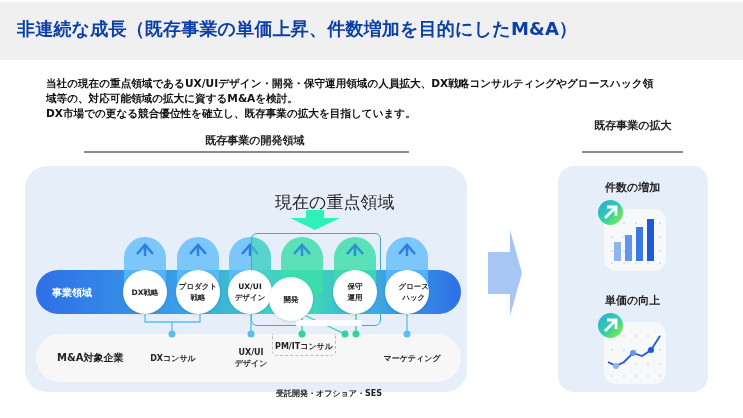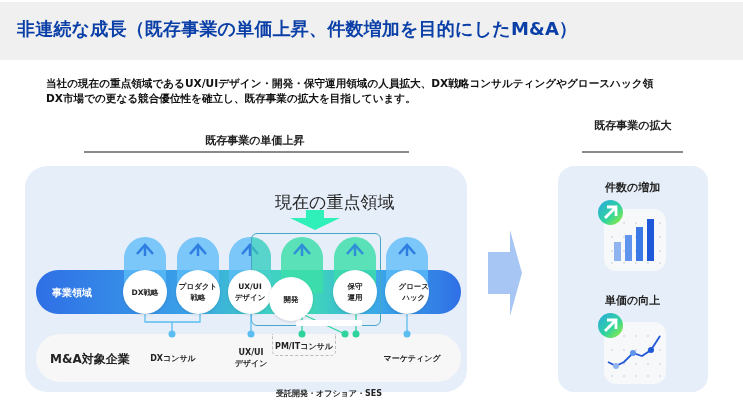--- a/index.html
+++ b/index.html
@@ -30,21 +30,21 @@
   .cap.green { background: rgba(60,222,170,0.82); }
   .cap svg { position: absolute; left: 11px; top: 5px; }
 
   .node { position: absolute; top: 270px; width: 44px; height: 44px; border-radius: 50%; background: #ffffff;
           box-shadow: 0 1px 3px rgba(0,0,0,0.12); display: flex; align-items: center; justify-content: center; text-align: center;
           font-size: 7.5px; font-weight: bold; color: #222; line-height: 11px; }
 
   .focus-frame { position: absolute; left: 251px; top: 233px; width: 130px; height: 93px; border: 1.5px solid #47a6c8; border-radius: 6px; }
 
   .lower { position: absolute; left: 36px; top: 334px; width: 425px; height: 48px; border-radius: 24px; background: #f7f7f8; }
-  .lower-label { position: absolute; left: 50px; top: 351px; font-size: 12px; font-weight: bold; color: #222; white-space: nowrap; }
+  .lower-label { position: absolute; left: 57px; top: 351px; font-size: 10px; font-weight: bold; color: #222; white-space: nowrap; }
   .target { position: absolute; font-size: 8px; font-weight: bold; color: #222; text-align: center; line-height: 11px; white-space: nowrap; }
   .pm-box { position: absolute; left: 272px; top: 334px; width: 64px; height: 22px; border: 1.5px dashed #bbbbbb; border-top: none; border-radius: 0 0 5px 5px; }
 
   .connectors { position: absolute; left: 0; top: 0; }
 
   .big-arrow { position: absolute; left: 488px; top: 230px; }
 
   .metric-title { position: absolute; font-size: 11px; font-weight: bold; color: #222; white-space: nowrap; }
   .metric-card { position: absolute; width: 62px; height: 62px; background: #f7f8fa; border-radius: 12px; }
   .up-badge { position: absolute; width: 25px; height: 25px; border-radius: 50%;
@@ -52,24 +52,25 @@
 </style>
 </head>
 <body>
 
 <div class="header">
   <div class="header-title">非連続な成長（既存事業の単価上昇、件数増加を目的にしたM&amp;A）</div>
 </div>
 
 <div class="intro">
   <div>当社の現在の重点領域であるUX/UIデザイン・開発・保守運用領域の人員拡大、DX戦略コンサルティングやグロースハック領</div>
+  <div>域等の、対応可能領域の拡大に資するM&amp;Aを検討。</div>
   <div>DX市場での更なる競合優位性を確立し、既存事業の拡大を目指しています。</div>
 </div>
 
-<div class="section-title" style="left:190px; top:133px; width:130px;">既存事業の単価上昇</div>
+<div class="section-title" style="left:190px; top:133px; width:130px;">既存事業の開発領域</div>
 <div class="section-rule" style="left:84px; top:151px; width:325px;"></div>
 <div class="section-title" style="left:580px; top:118px; width:106px;">既存事業の拡大</div>
 <div class="section-rule" style="left:582px; top:151px; width:101px;"></div>
 
 <div class="panel-left"></div>
 
 <div class="focus-label">現在の重点領域</div>
 <svg class="focus-arrow" width="50" height="20" viewBox="0 0 50 20">
   <polygon points="16,0 34,0 34,8 50,8 25,20 0,8 16,8" fill="#2ff0b8"></polygon>
 </svg>

